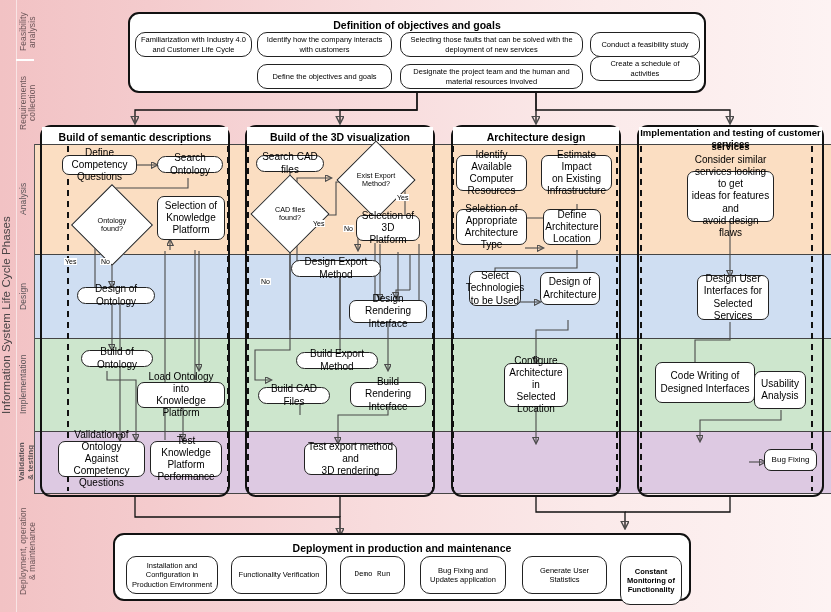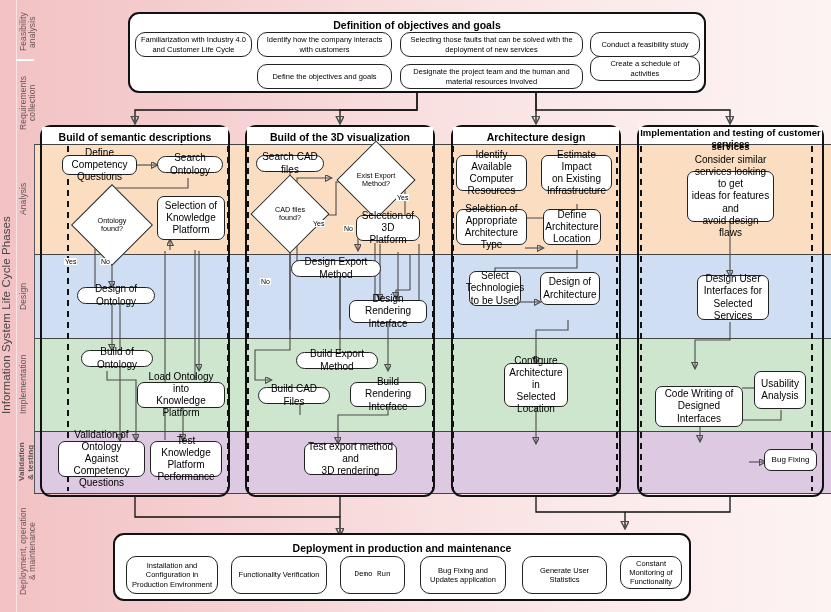--- a/index.html
+++ b/index.html
@@ -358,35 +358,35 @@
 Selected
 Location</div>
 
   <div class="node" style="left:687px;top:171px;width:87px;height:51px;">Consider similar
 services looking to get
 ideas for features and
 avoid design flaws</div>
   <div class="node" style="left:697px;top:275px;width:72px;height:45px;">Design User
 Interfaces for
 Selected Services</div>
-  <div class="node" style="left:655px;top:386px;width:88px;height:41px;">Code Writing of
+  <div class="node" style="left:655px;top:362px;width:100px;height:41px;">Code Writing of
 Designed Interfaces</div>
   <div class="node" style="left:754px;top:371px;width:52px;height:38px;">Usability
 Analysis</div>
   <div class="node t8" style="left:764px;top:449px;width:53px;height:22px;">Bug Fixing</div>
 
   <div class="group" style="left:113px;top:533px;width:578px;height:68px;">
     <div class="group-title" style="top:7px;">Deployment in production and maintenance</div>
   </div>
   <div class="node pill t75" style="left:126px;top:556px;width:92px;height:38px;">Installation and
 Configuration in
 Production Environment</div>
   <div class="node pill t75" style="left:231px;top:556px;width:96px;height:38px;">Functionality Verification</div>
   <div class="node pill t75" style="left:340px;top:556px;width:65px;height:38px;font-family:Liberation Mono, monospace;">Demo Run</div>
   <div class="node pill t75" style="left:420px;top:556px;width:86px;height:38px;">Bug Fixing and
 Updates application</div>
   <div class="node pill t75" style="left:522px;top:556px;width:85px;height:38px;">Generate User
 Statistics</div>
-  <div class="node pill t75" style="left:620px;top:556px;width:62px;height:33px;">Constant
+  <div class="node pill t75" style="left:620px;top:556px;width:62px;height:49px;font-weight:bold;">Constant
 Monitoring of
 Functionality</div>
 
 </div>
 
 </body></html>

